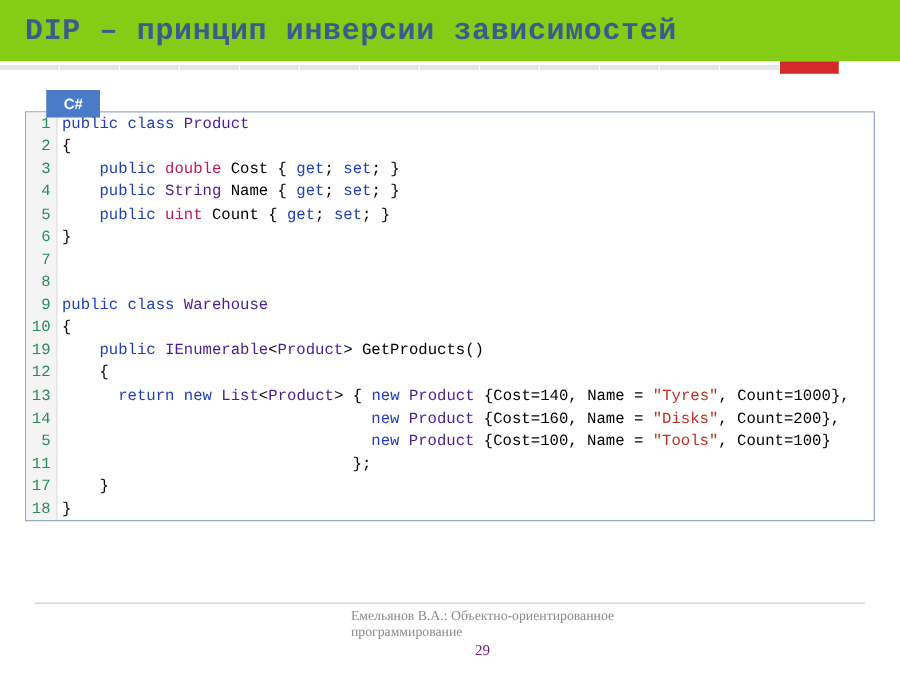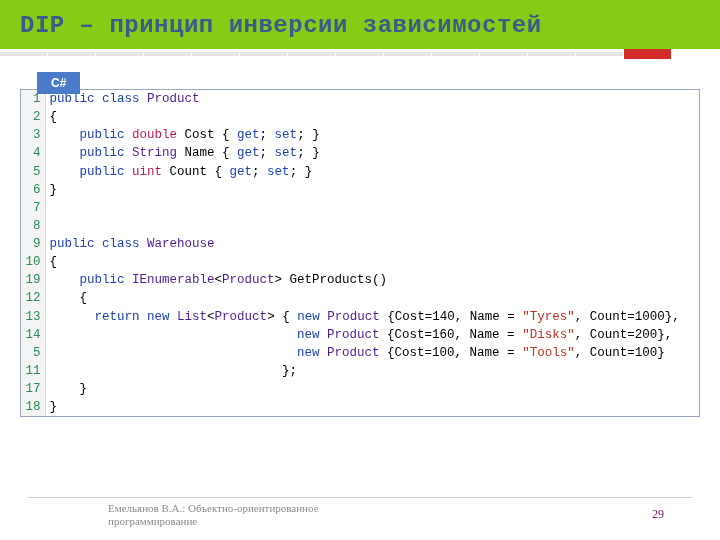--- a/index.html
+++ b/index.html
@@ -86,20 +86,21 @@
     left: 0;
     right: 0;
     display: flex;
     align-items: center;
     justify-content: space-between;
     padding: 0 28px 0 110px;
     border-top: 1px solid #cfcfcf;
     margin: 0 28px;
     padding-left: 80px;
     padding-top: 4px;
+    flex-direction: column;
   }
   .footer-text {
     font-family: Georgia, "Times New Roman", serif;
     font-size: 11px;
     color: #8b8b8b;
     line-height: 1.2;
   }
   .page-num {
     font-family: Georgia, serif;
     font-size: 12px;

